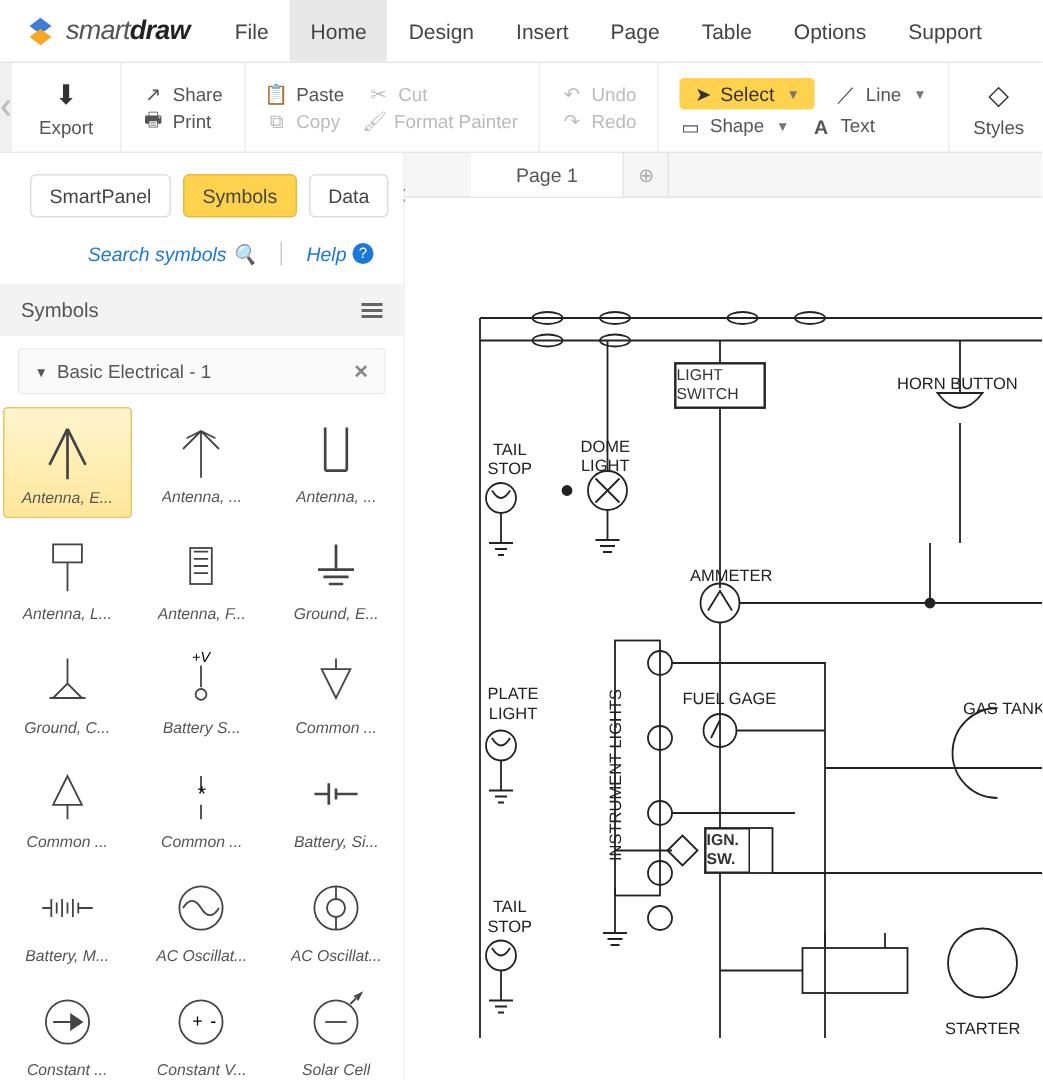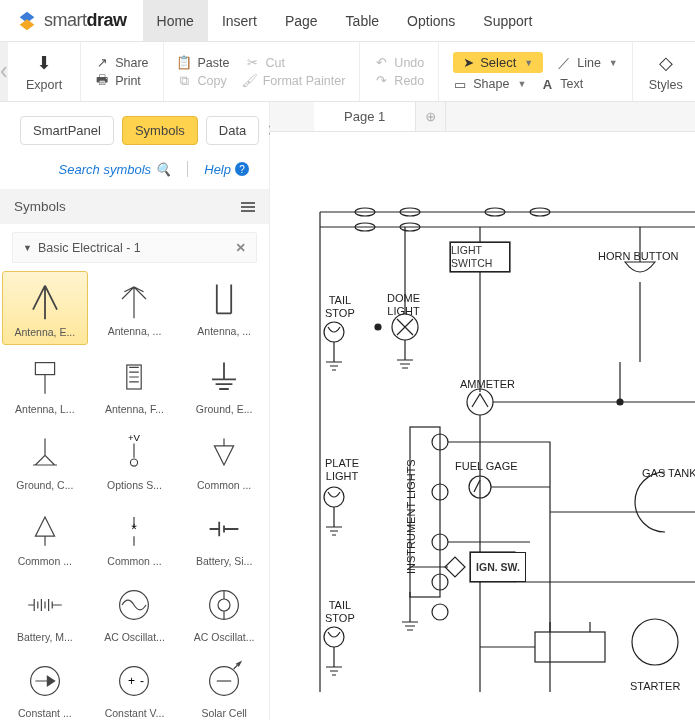--- a/index.html
+++ b/index.html
@@ -1,19 +1,19 @@
 <!DOCTYPE html>
 <html><head>
 <meta charset="utf-8">
 <style>
 * { box-sizing: border-box; margin: 0; padding: 0; font-family: -apple-system, BlinkMacSystemFont, "Segoe UI", Arial, sans-serif; }
 body { width: 695px; height: 720px; overflow: hidden; background: #fff; font-size: 13px; color: #333; }
 
 .topbar { display: flex; align-items: center; height: 42px; border-bottom: 1px solid #e5e5e5; }
-.logo { display: flex; align-items: center; padding: 0 16px; gap: 6px; }
+.logo { display: flex; align-items: center; padding: 0 16px; gap: 6px; font-style: italic; }
 .logo-mark { width: 22px; height: 22px; }
 .logo-text { font-size: 18px; color: #555; letter-spacing: -0.5px; }
 .logo-text .bold { font-weight: 600; color: #222; }
 .menu { display: flex; height: 100%; }
 .menu-item { display: flex; align-items: center; padding: 0 14px; cursor: pointer; color: #444; font-size: 14px; }
 .menu-item.active { background: #e8e8e8; font-weight: 500; }
 
 .ribbon { display: flex; height: 60px; border-bottom: 1px solid #e5e5e5; position: relative; }
 .collapse-tab { width: 20px; background: #f0f0f0; display:flex; align-items:center; justify-content:center; color:#bbb; cursor:pointer; }
 .ribbon-group { display: flex; flex-direction: column; justify-content: center; padding: 6px 14px; border-right: 1px solid #eee; gap: 4px; }
@@ -38,21 +38,21 @@
 .divider { width:1px; background:#ccc; height:16px; }
 
 .symbols-header { background:#f3f3f3; padding:10px 14px; font-size:13.5px; color:#555; display:flex; align-items:center; justify-content:space-between; }
 .hamburger { display:flex; flex-direction:column; gap:2px; cursor:pointer; }
 .hamburger span { width:14px; height:2px; background:#666; }
 
 .group-header { background:#fafafa; border:1px solid #eee; margin:8px 12px 0; padding:7px 10px; font-size:12.5px; color:#555; display:flex; align-items:center; gap:6px; border-radius:2px; }
 .group-header .arrow { font-size:9px; }
 .group-header .x { margin-left:auto; color:#888; cursor:pointer; font-weight:bold; }
 
-.grid-wrap { flex:1; overflow-y:auto; padding: 8px 2px; position:relative; }
+.grid-wrap { flex:1; overflow-y:auto; padding: 8px 2px; position:relative;font-style:italic; }
 .grid-wrap::-webkit-scrollbar { width:8px; }
 .grid-wrap::-webkit-scrollbar-thumb { background:#ccc; border-radius:4px; }
 .symbols-grid { display:grid; grid-template-columns: repeat(3, 1fr); gap:4px; }
 .symbol-cell { display:flex; flex-direction:column; align-items:center; padding:6px 2px; cursor:pointer; border-radius:3px; }
 .symbol-cell.selected { background:linear-gradient(#fff4cf,#ffe79a); border:1px solid #e9c558; }
 .symbol-svg { width:48px; height:44px; display:flex; align-items:center; justify-content:center; }
 .symbol-label { font-size:10.5px; color:#555; margin-top:4px; white-space:nowrap; overflow:hidden; text-overflow:ellipsis; max-width:64px; text-align:center; }
 
 .canvas-area { flex:1; background:#fff; position:relative; overflow:hidden; }
 .page-tabs { height:30px; background:#f6f6f6; border-bottom:1px solid #e5e5e5; display:flex; align-items:stretch; }
@@ -68,21 +68,23 @@
 
 <div class="topbar">
   <div class="logo">
     <svg class="logo-mark" viewBox="0 0 24 24">
       <path d="M12 2 L20 8 L12 14 L4 8 Z" fill="#3b7dd8"></path>
       <path d="M12 10 L20 16 L12 22 L4 16 Z" fill="#f5a623"></path>
     </svg>
     <span class="logo-text"><span>smart</span><span class="bold">draw</span></span>
   </div>
   <div class="menu">
+    <div class="menu-item">File</div>
     <div class="menu-item active">Home</div>
+    <div class="menu-item">Design</div>
     <div class="menu-item">Insert</div>
     <div class="menu-item">Page</div>
     <div class="menu-item">Table</div>
     <div class="menu-item">Options</div>
     <div class="menu-item">Support</div>
   </div>
 </div>
 
 <div class="ribbon">
   <div class="collapse-tab">
@@ -263,21 +265,21 @@
             <div class="symbol-label">Ground, C...</div>
           </div>
           <div class="symbol-cell">
             <div class="symbol-svg">
               <svg viewBox="0 0 40 40">
                 <text x="20" y="10" font-size="8" text-anchor="middle">+V</text>
                 <path d="M20 12 V24" stroke="#444"></path>
                 <circle cx="20" cy="28" r="3" stroke="#444" fill="none"></circle>
               </svg>
             </div>
-            <div class="symbol-label">Options S...</div>
+            <div class="symbol-label">Battery S...</div>
           </div>
           <div class="symbol-cell">
             <div class="symbol-svg">
               <svg viewBox="0 0 40 40">
                 <path d="M20 30 L12 14 L28 14 Z M20 8 V14" stroke="#444" fill="none"></path>
               </svg>
             </div>
             <div class="symbol-label">Common ...</div>
           </div>
           <div class="symbol-cell">
@@ -458,20 +460,20 @@
 LIGHT</div>
       <div class="diagram-box" style="top:110px;left:180px;width:60px;height:30px;">LIGHT
 SWITCH</div>
       <div class="diagram-label" style="top:118px;left:328px;">HORN BUTTON</div>
       <div class="diagram-label" style="top:246px;left:190px;">AMMETER</div>
       <div class="diagram-label" style="top:325px;left:55px;">PLATE
 LIGHT</div>
       <div class="diagram-label" style="top:328px;left:185px;text-align:right;">FUEL GAGE</div>
       <div class="diagram-label" style="top:335px;left:372px;">GAS TANK</div>
       <div class="diagram-label" style="top:442px;left:135px;transform:rotate(-90deg);transform-origin:left top;">INSTRUMENT LIGHTS</div>
-      <div class="diagram-box" style="top:420px;left:200px;width:56px;height:30px;font-weight:600;">IGN.
+      <div class="diagram-box" style="top:420px;left:200px;width:30px;height:30px;font-weight:600;">IGN.
 SW.</div>
       <div class="diagram-label" style="top:467px;left:55px;">TAIL
 STOP</div>
       <div class="diagram-label" style="top:548px;left:360px;">STARTER</div>
     </div>
   </div>
 </div>
 
 </body></html>

